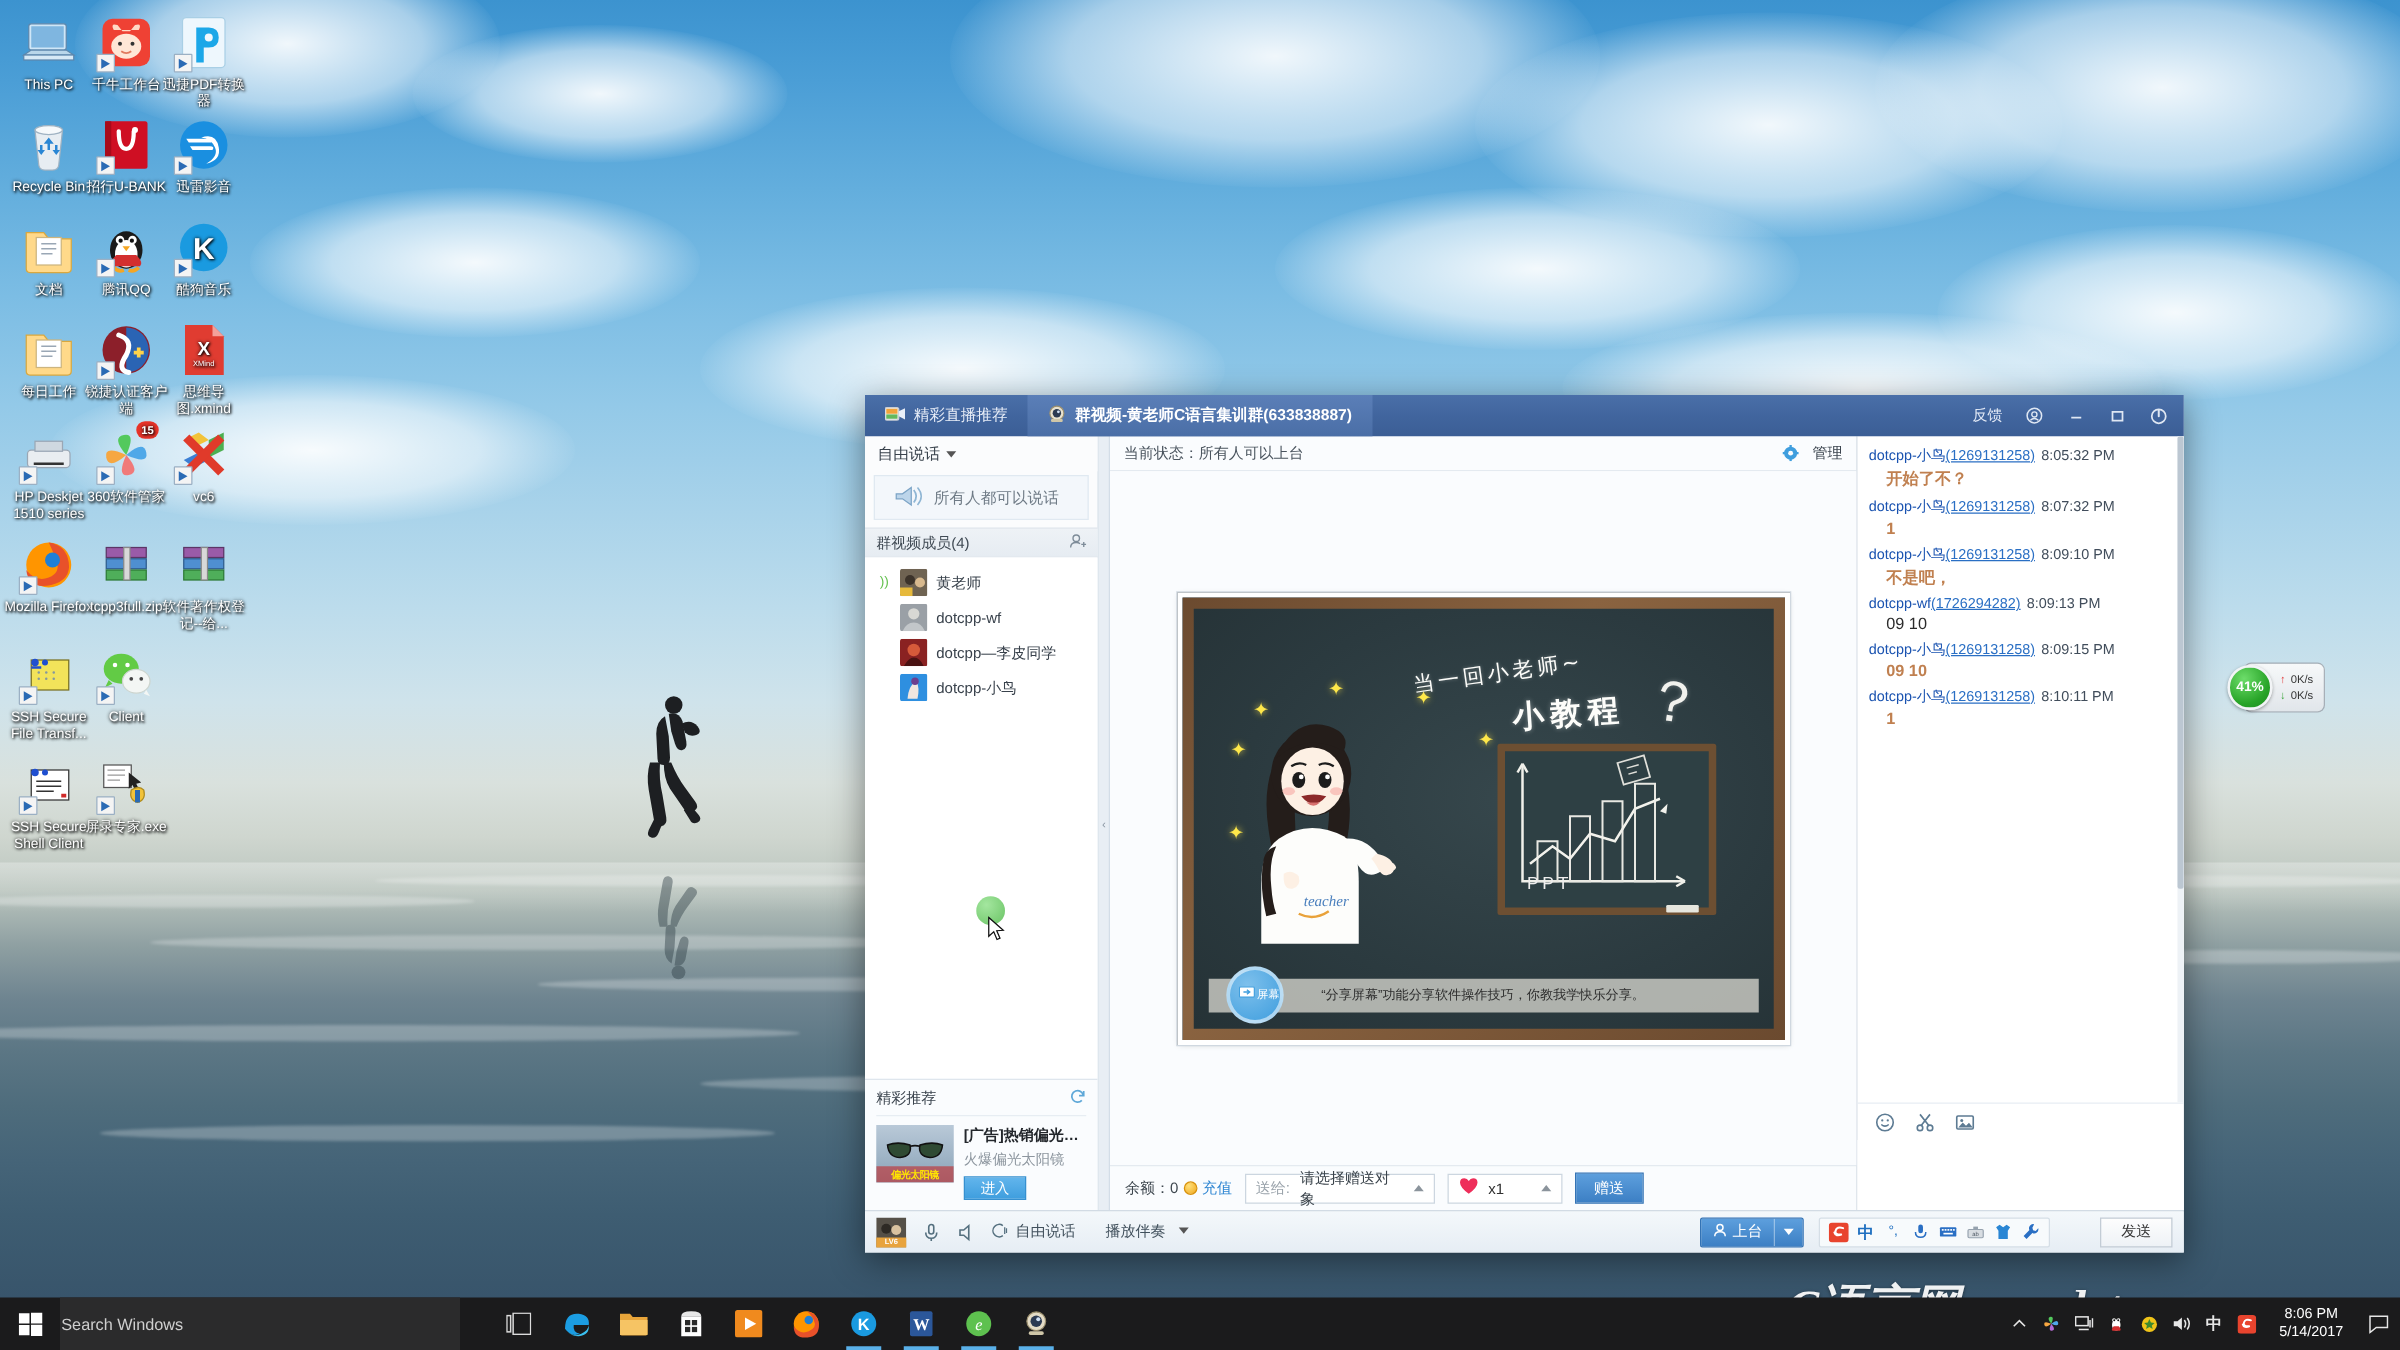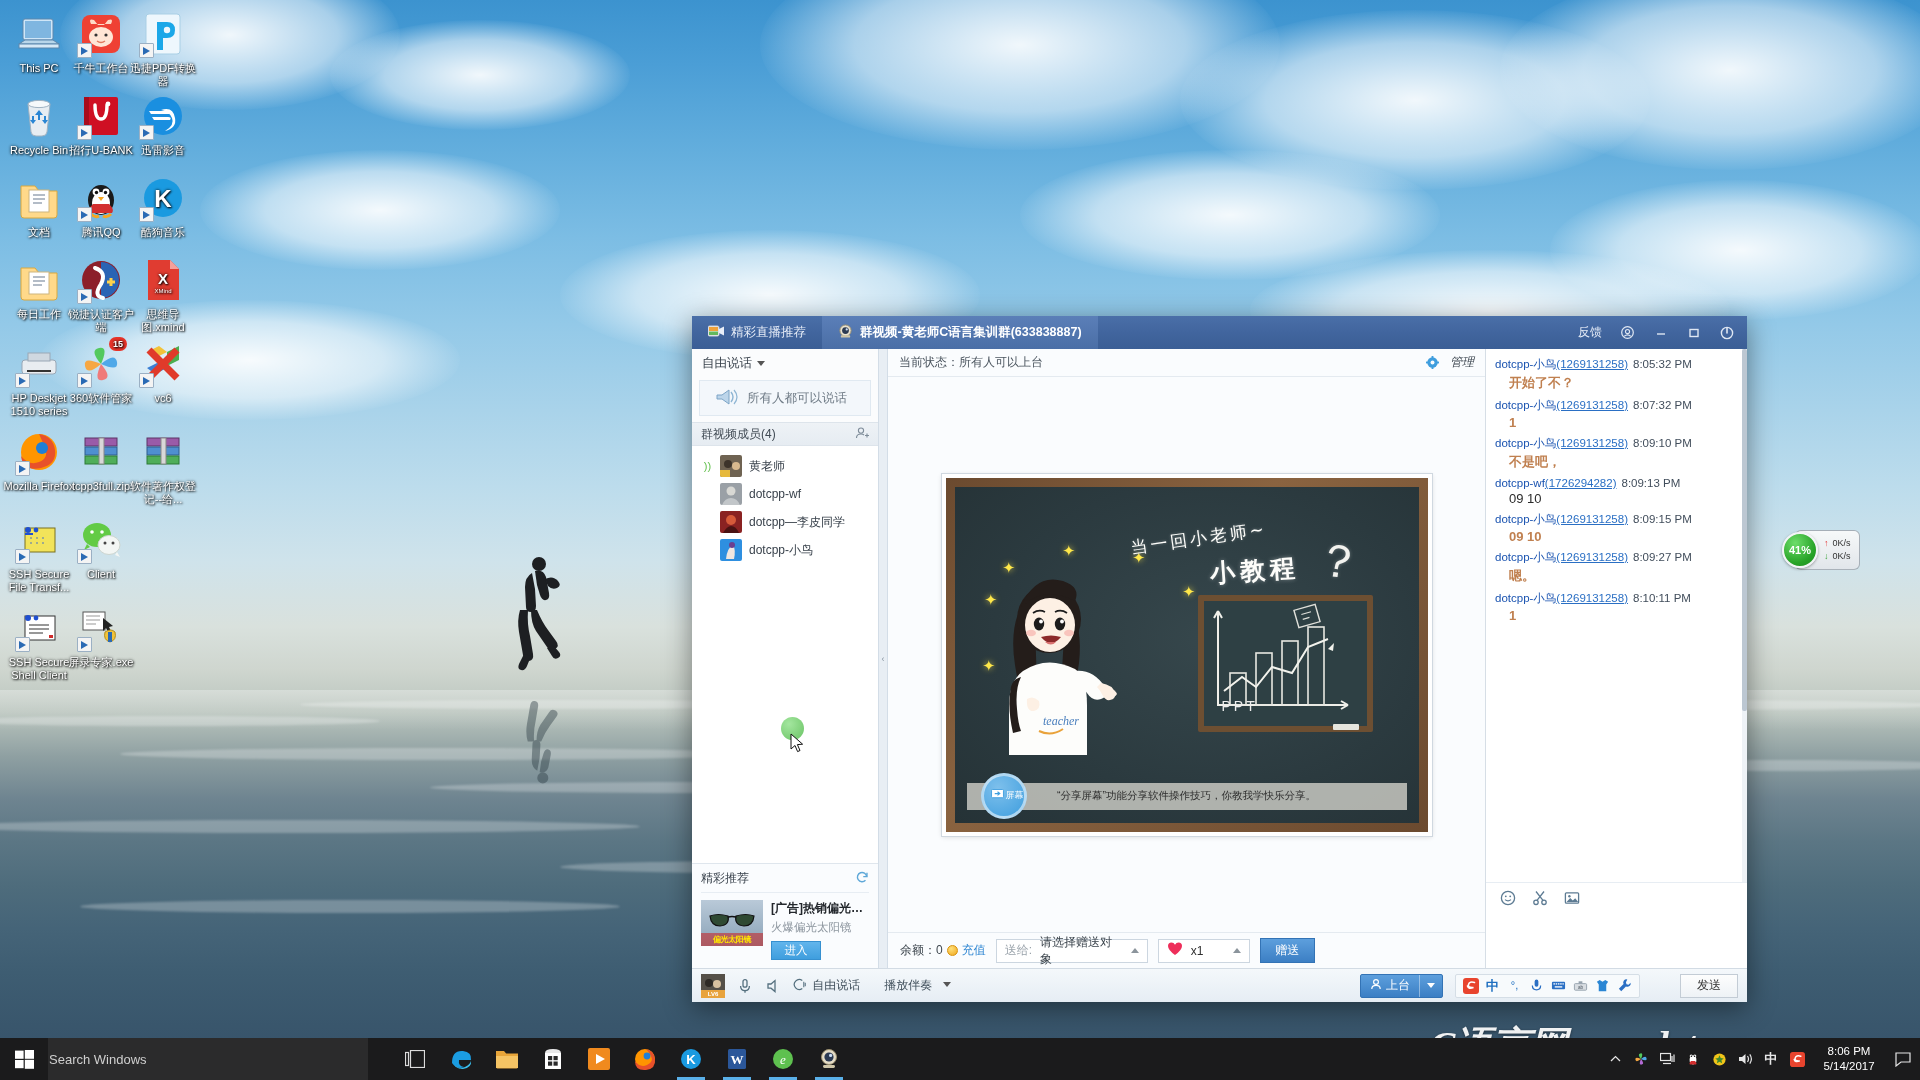--- a/index.html
+++ b/index.html
@@ -236,21 +236,21 @@
 
   
   #qq-center { flex: 1; display: flex; flex-direction: column; background: #fafcfe; min-width: 0; }
   #status-bar {
     height: 28px; display: flex; align-items: center;
     padding: 0 11px; background: #fafcfe;
     border-bottom: 1px solid #e4eaf0;
     color: #4a545e; font-size: 12px;
   }
   #status-bar .sp { flex: 1; }
-  #manage-btn { display: flex; align-items: center; gap: 11px; color: #3b444e; cursor: default; font-style: italic; }
+  #manage-btn { display: flex; align-items: center; gap: 11px; color: #3b444e; cursor: default; }
   .gear {
     width: 13px; height: 13px; position: relative;
   }
   #stage-area {
     flex: 1; position: relative; display: flex;
     align-items: center; justify-content: center;
     background: #fafcfe;
     min-height: 0;
   }
   #video-frame {
@@ -1207,26 +1207,20 @@
           <div class="msg-body" style="color:#2b2b2b;font-weight:normal;">09  10</div>
         </div>
         <div class="msg">
           <div class="msg-head">
             <span class="nick">dotcpp-小鸟</span><span class="uin">(1269131258)</span><span class="time">8:09:15 PM</span>
           </div>
           <div class="msg-body">09 10</div>
         </div>
         <div class="msg">
           <div class="msg-head">
-            <span class="nick">dotcpp-小鸟</span><span class="uin">(1269131258)</span><span class="time">8:09:27 PM</span>
-          </div>
-          <div class="msg-body">嗯。</div>
-        </div>
-        <div class="msg">
-          <div class="msg-head">
             <span class="nick">dotcpp-小鸟</span><span class="uin">(1269131258)</span><span class="time">8:10:11 PM</span>
           </div>
           <div class="msg-body">1</div>
         </div>
         <div id="chat-scrollbar">
             <div class="thumb"></div>
           </div>
       </div>
 
       <div id="chat-tools">

